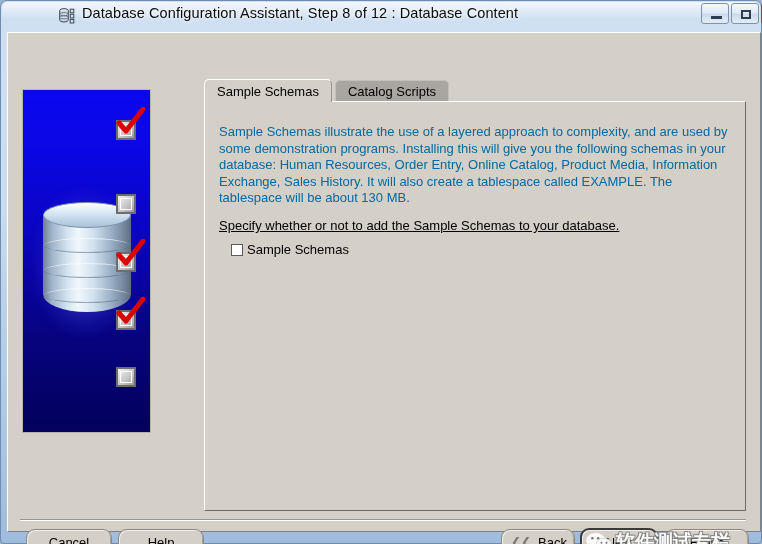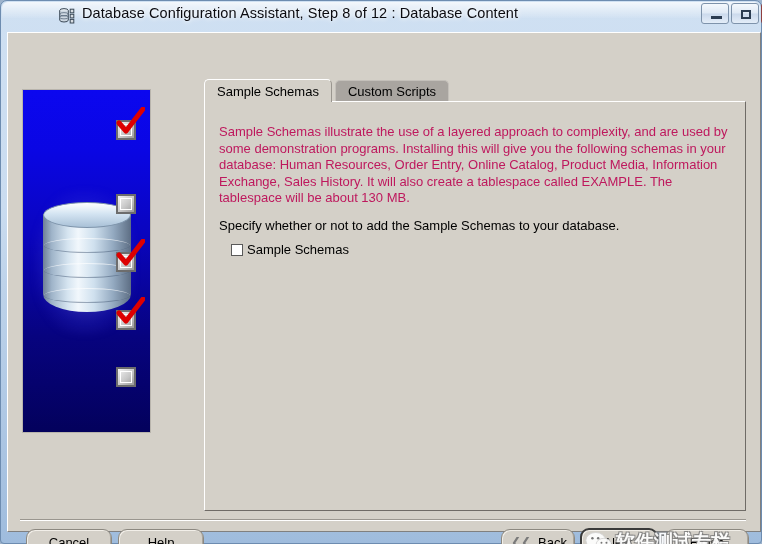--- a/index.html
+++ b/index.html
@@ -218,28 +218,29 @@
     border-right: 1px solid #6f6b66;
     border-bottom: 1px solid #6f6b66;
     box-sizing: border-box;
   }
   #intro-text {
     position: absolute;
     left: 14px; top: 22px;
     width: 510px;
     font-size: 13px;
     line-height: 16.5px;
-    color: #be185d;
+    color: #0369a1;
   }
   #prompt-text {
     position: absolute;
     left: 14px; top: 116px;
     width: 510px;
     font-size: 13px;
     color: #000000;
+    text-decoration: underline;
   }
   #checkbox-row {
     position: absolute;
     left: 26px; top: 140px;
     display: flex; align-items: center;
     font-size: 13px; color: #000;
   }
   #checkbox-box {
     width: 12px; height: 12px;
     background: #ffffff;
@@ -385,21 +386,21 @@
       <div class="ck" style="left:93px; top:277px;">
         <span class="inner"></span>
       </div>
     </div>
 
     <div id="tab-strip">
       <div class="tab active">
         <span>Sample Schemas</span>
       </div>
       <div class="tab inactive">
-        <span>Custom Scripts</span>
+        <span>Catalog Scripts</span>
       </div>
     </div>
 
     <div id="tab-panel">
       <div id="intro-text">Sample Schemas illustrate the use of a layered approach to complexity, and are used by some demonstration programs. Installing this will give you the following schemas in your database: Human Resources, Order Entry, Online Catalog, Product Media, Information Exchange, Sales History. It will also create a tablespace called EXAMPLE. The tablespace will be about 130 MB.</div>
       <div id="prompt-text">Specify whether or not to add the Sample Schemas to your database.</div>
 
       <label id="checkbox-row">
         <span id="checkbox-box"></span>
         <span>Sample Schemas</span>

